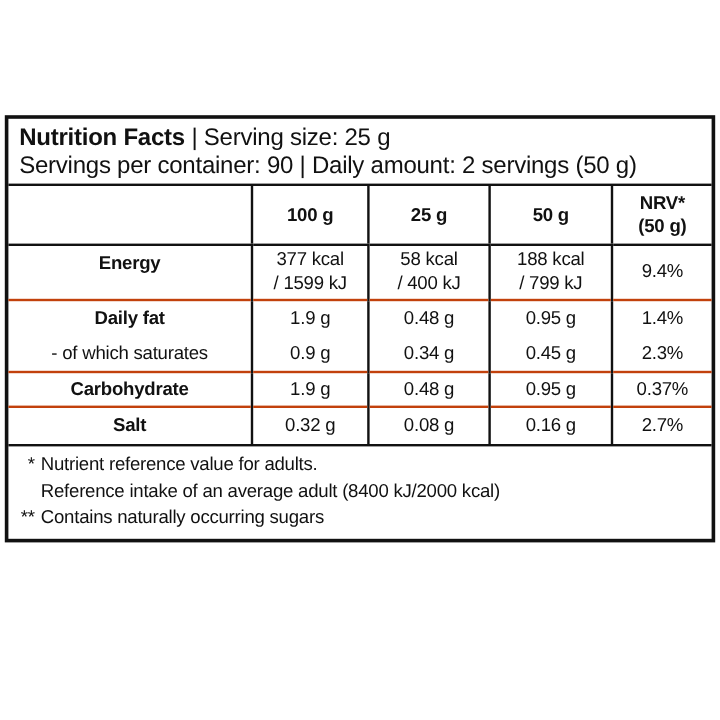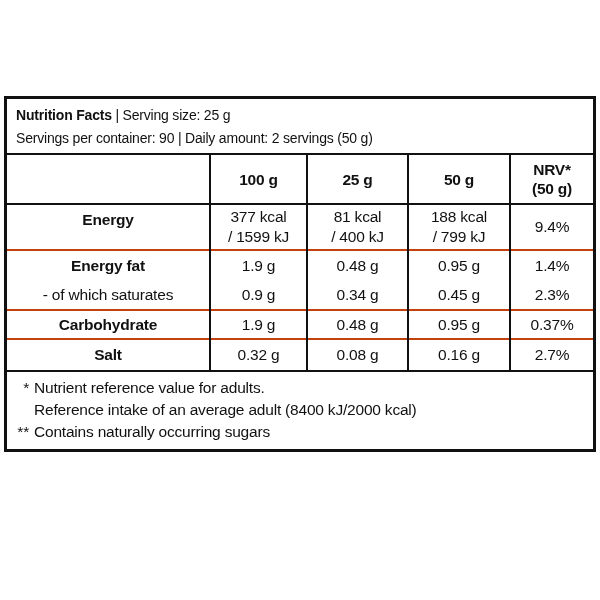--- a/index.html
+++ b/index.html
@@ -20,21 +20,21 @@
     left: 4px;
     top: 96px;
     width: 592px;
     box-sizing: border-box;
     border: 3px solid #111111;
     background: #ffffff;
   }
   .title-section {
     padding: 5px 9px 3px 9px;
     border-bottom: 2px solid #111111;
-    font-size: 14px;
+    font-size: 20px;
     line-height: 23px;
   }
   .title-section .bold { font-weight: 700; }
   table.nutrition {
     width: 100%;
     border-collapse: collapse;
     table-layout: fixed;
   }
   table.nutrition th, table.nutrition td {
     font-size: 15.5px;
@@ -115,35 +115,35 @@
       <tr class="group energy">
         <td class="lbl">Energy</td>
         <td class="vline">
           <div class="twoline">
             <div>377 kcal</div>
             <div>/ 1599 kJ</div>
           </div>
         </td>
         <td class="vline">
           <div class="twoline">
-            <div>81 kcal</div>
+            <div>58 kcal</div>
             <div>/ 400 kJ</div>
           </div>
         </td>
         <td class="vline">
           <div class="twoline">
             <div>188 kcal</div>
             <div>/ 799 kJ</div>
           </div>
         </td>
         <td class="vline">9.4%</td>
       </tr>
 
       <tr class="group r30">
-        <td class="lbl">Energy fat</td>
+        <td class="lbl">Daily fat</td>
         <td class="vline">1.9 g</td>
         <td class="vline">0.48 g</td>
         <td class="vline">0.95 g</td>
         <td class="vline">1.4%</td>
       </tr>
       <tr class="sub r30">
         <td class="lbl">- of which saturates</td>
         <td class="vline">0.9 g</td>
         <td class="vline">0.34 g</td>
         <td class="vline">0.45 g</td>

